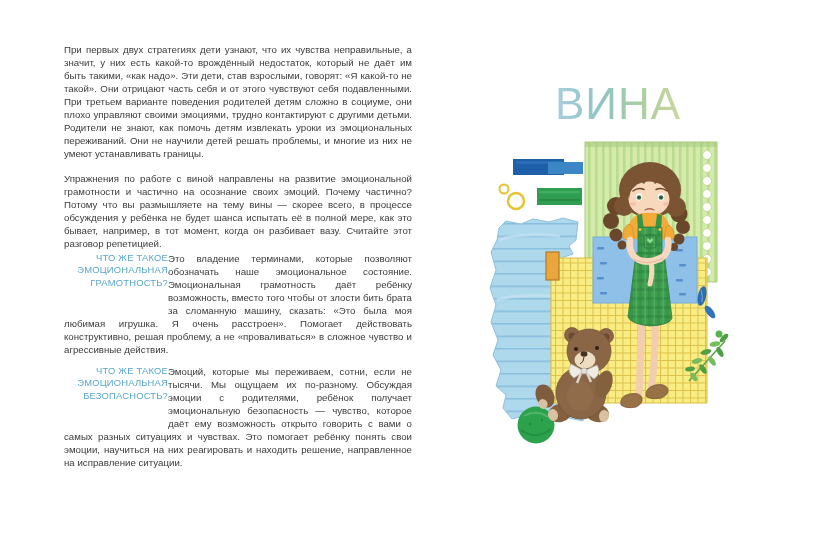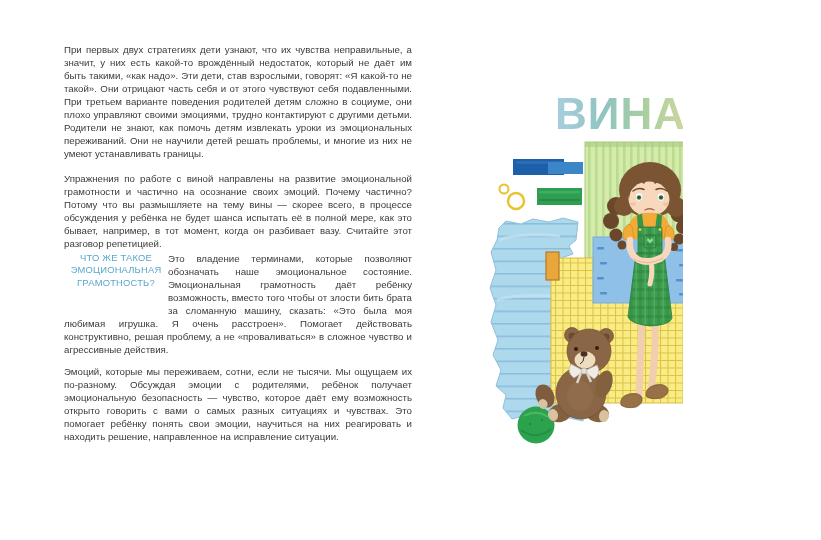--- a/index.html
+++ b/index.html
@@ -1,35 +1,35 @@
 <!DOCTYPE html>
 <html lang="ru"><head>
 <meta charset="utf-8">
 <style>
   html,body{margin:0;padding:0;background:#ffffff;}
   .spread{
-    position:relative;width:683px;height:540px;background:#ffffff;
+    position:relative;width:821px;height:540px;background:#ffffff;
     overflow:hidden;font-family:"Liberation Sans",sans-serif;color:#3a3a3a;border-radius:30px;
   }
   
   .textblock{
     position:absolute;left:64px;width:348px;
     font-size:9.7px;line-height:13px;text-align:justify;
     hyphens:auto;-webkit-hyphens:auto;
   }
   .textblock p{margin:0;text-align:justify;}
   .section-heading{
     float:left;width:104px;min-height:54px;
     color:#58a7cc;font-size:9.4px;line-height:12.4px;
-    letter-spacing:.2px;text-align:center;
+    letter-spacing:.2px;text-align:right;
   }
   
   .chapter-title{
-    position:absolute;left:555px;top:92px;
-    font-size:44px;line-height:1;font-weight:bold;letter-spacing:1px;
+    position:absolute;left:555px;top:82px;
+    font-size:44px;line-height:1;font-weight:normal;letter-spacing:1px;
     color:#9cc7c2;
   }
   @supports ((-webkit-background-clip:text) or (background-clip:text)){
     .chapter-title{
       background:linear-gradient(90deg,#a9cede 0%,#8fc4c0 38%,#a9cfa0 68%,#ccd6a0 100%);
       -webkit-background-clip:text;background-clip:text;
       -webkit-text-fill-color:transparent;color:transparent;
     }
   }
   .illustration{position:absolute;left:488px;top:140px;width:246px;height:308px;}
@@ -46,20 +46,21 @@
   <div class="textblock" style="top:172px">
     <p>Упражнения по работе с виной направлены на развитие эмоциональной грамотности и частично на осознание своих эмоций. Почему частично? Потому что вы размышляете на тему вины — скорее всего, в процессе обсуждения у ребёнка не будет шанса испытать её в полной мере, как это бывает, например, в тот момент, когда он разбивает вазу. Считайте этот разговор репетицией.</p>
   </div>
 
   <div class="textblock" style="top:252px">
     <div class="section-heading">ЧТО ЖЕ ТАКОЕ ЭМОЦИОНАЛЬНАЯ ГРАМОТНОСТЬ?</div>
     <p>Это владение терминами, которые позволяют обозначать наше эмоциональное состояние. Эмоциональная грамотность даёт ребёнку возможность, вместо того чтобы от злости бить брата за сломанную машину, сказать: «Это была моя любимая игрушка. Я очень расстроен». Помогает действовать конструктивно, решая проблему, а не «проваливаться» в сложное чувство и агрессивные действия.</p>
   </div>
 
   <div class="textblock" style="top:365px">
+    <div class="section-heading">ЧТО ЖЕ ТАКОЕ ЭМОЦИОНАЛЬНАЯ БЕЗОПАСНОСТЬ?</div>
     <p>Эмоций, которые мы переживаем, сотни, если не тысячи. Мы ощущаем их по-разному. Обсуждая эмоции с родителями, ребёнок получает эмоциональную безопасность — чувство, которое даёт ему возможность открыто говорить с вами о самых разных ситуациях и чувствах. Это помогает ребёнку понять свои эмоции, научиться на них реагировать и находить решение, направленное на исправление ситуации.</p>
   </div>
 
   <div class="chapter-title">ВИНА</div>
 
   <svg class="illustration" viewBox="488 140 246 308" xmlns="http://www.w3.org/2000/svg">
     <defs>
       <pattern id="stripes" width="7" height="7" patternUnits="userSpaceOnUse">
         <rect width="7" height="7" fill="#d5eaab"></rect>
         <rect width="2.6" height="7" fill="#b9dd8e"></rect>

